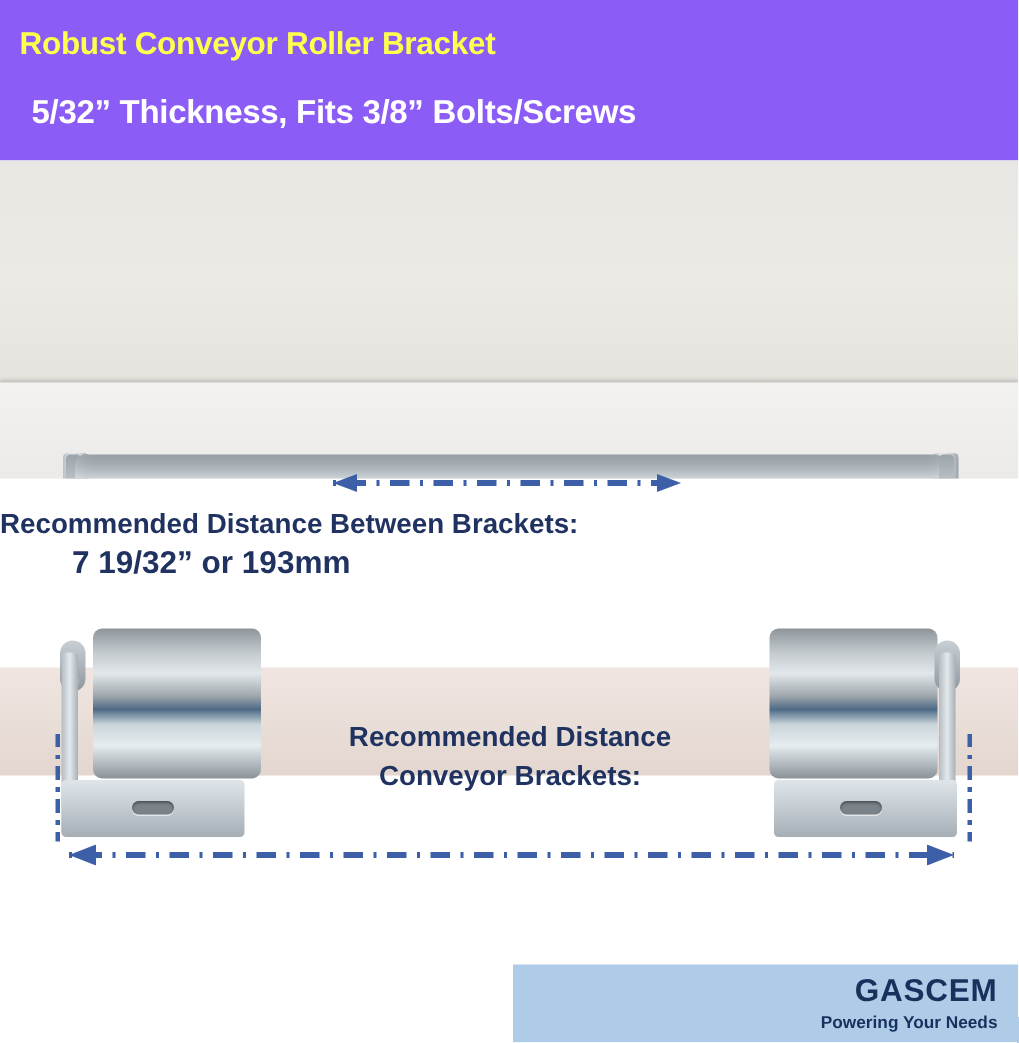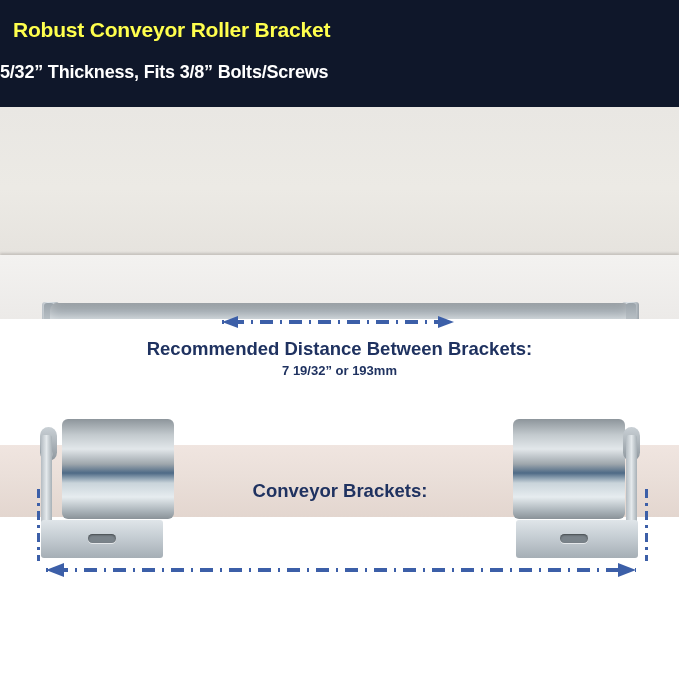--- a/index.html
+++ b/index.html
@@ -17,37 +17,37 @@
     overflow: hidden;
     background: #ffffff;
   }
 
   
   .header {
     position: absolute;
     left: 0; top: 0;
     width: 679px;
     height: 107px;
-    background: #0f172a;
+    background: #8b5cf6;
     box-sizing: border-box;
     padding-left: 13px;
   }
   .header-title {
     position: absolute;
     left: 13px; top: 18px;
     font-size: 21px;
     font-weight: bold;
     color: #ffff4d;
     letter-spacing: -0.2px;
     white-space: nowrap;
   }
   .header-subtitle {
     position: absolute;
-    left: 0; top: 62px;
-    font-size: 18px;
+    left: 21px; top: 62px;
+    font-size: 22px;
     font-weight: bold;
     color: #ffffff;
     letter-spacing: -0.2px;
     white-space: nowrap;
   }
 
   
   .photo1 {
     position: absolute;
     left: 0; top: 107px;
@@ -110,27 +110,27 @@
     position: absolute;
     left: 208px; top: 316px;
     width: 260px; height: 12px;
   }
 
   
   .caption1 {
     position: absolute;
     left: 0; top: 336px;
     width: 679px;
-    text-align: center;
+    text-align: left;
     color: #1f3260;
     font-weight: bold;
     line-height: 1.38;
   }
   .caption1 .l1 { font-size: 18.5px; }
-  .caption1 .l2 { font-size: 13px; }
+  .caption1 .l2 { font-size: 21px; padding-left: 48px; }
 
   
   .photo2 {
     position: absolute;
     left: 0; top: 405px;
     width: 679px;
     height: 185px;
     overflow: hidden;
     background: #ffffff;
   }
@@ -298,23 +298,28 @@
       <div class="p2-upright" style="left:626px; top:30px;"></div>
       <div class="p2-foot" style="left:516px; top:115px;"></div>
       <div class="p2-slot" style="left:560px; top:129px;"></div>
     </div>
   </div>
 
   <div class="ext-line" style="left:37px;  top:489px; height:72px;"></div>
   <div class="ext-line" style="left:645px; top:489px; height:72px;"></div>
 
   <div class="caption2">
+    <div>Recommended Distance</div>
     <div>Conveyor Brackets:</div>
   </div>
 
   <svg class="dim2" viewBox="0 0 622 14">
     <line x1="16" y1="7" x2="606" y2="7" stroke="#3c5fa8" stroke-width="4" stroke-dasharray="2,7,13,7" stroke-linecap="butt"></line>
     <polygon points="16,7 34,0 34,14" fill="#3c5fa8"></polygon>
     <polygon points="606,7 588,0 588,14" fill="#3c5fa8"></polygon>
   </svg>
 
+  <div class="footer">
+    <div class="brand">GASCEM</div>
+    <div class="tagline">Powering Your Needs</div>
+  </div>
 
 </div>
 
 </body></html>

